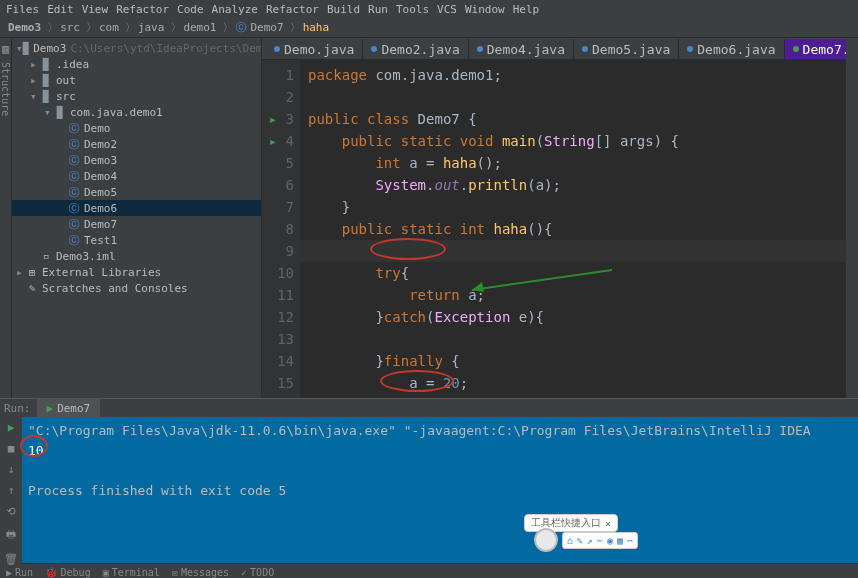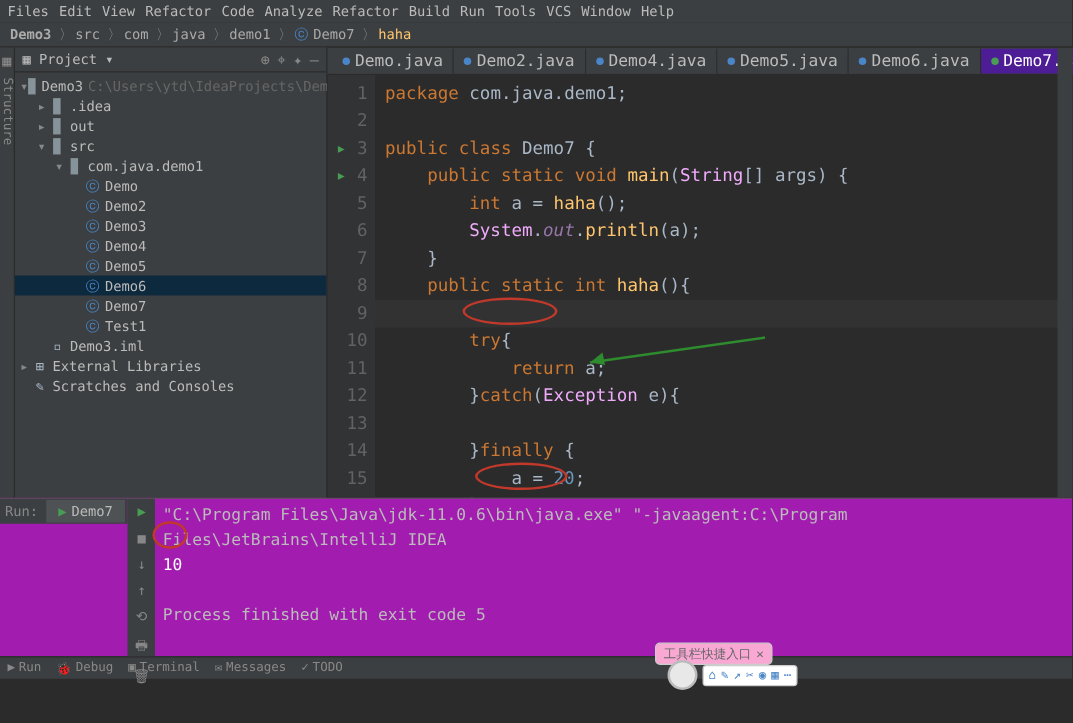--- a/index.html
+++ b/index.html
@@ -37,31 +37,31 @@
 .code .line{white-space:pre;height:22px}
 .hl-line{position:absolute;left:0;right:0;height:22px;background:#323232}
 .kw{color:#cc7832}
 .cls{color:#f0abfc}
 .mth{color:#ffc66d}
 .num{color:#6897bb}
 .fld{color:#9876aa;font-style:italic}
 .circle{position:absolute;border:2px solid #c0392b;border-radius:50%}
 .annotation{position:absolute;color:#ffcc00;font-size:17px;font-weight:bold;line-height:24px}
 .arrow-svg{position:absolute}
-.console-area{height:127px;background:#a21caf;display:flex;flex-direction:row;border-top:1px solid #555}
+.console-area{height:165px;background:#0369a1;display:flex;flex-direction:column;border-top:1px solid #555}
 .console-tabs{height:20px;background:#3c3f41;display:flex;align-items:center;padding-left:4px;font-size:11px}
 .ctab{padding:0 10px;color:#bbb;background:#4e5254;height:18px;display:flex;align-items:center;margin-right:2px}
 .console-body{flex:1;display:flex}
 .console-gutter{width:22px;background:#3c3f41;display:flex;flex-direction:column;align-items:center;padding-top:4px;gap:8px}
 .console-gutter span{color:#888;font-size:11px}
 .console-text{flex:1;padding:4px 6px;font-family:Consolas,monospace;font-size:13px;color:#bbb;position:relative;line-height:20px}
 .console-text .out{display:block}
 .statusbar{height:18px;background:#3c3f41;display:flex;align-items:center;padding:0 6px;font-size:10px;color:#888;border-top:1px solid #2b2b2b}
 .statusbar .sb-item{margin-right:12px;display:flex;align-items:center;gap:3px}
-.floating-tool{position:absolute;bottom:46px;right:240px;background:#f9a8d4;border:1px solid #ccc;border-radius:4px;padding:1px 6px;font-size:10px;color:#666;display:flex;align-items:center;gap:4px}
+.floating-tool{position:absolute;bottom:46px;right:240px;background:#ffffff;border:1px solid #ccc;border-radius:4px;padding:1px 6px;font-size:10px;color:#666;display:flex;align-items:center;gap:4px}
 .floating-icons{position:absolute;bottom:26px;right:220px;display:flex;align-items:center;gap:4px}
 .floating-icons .bubble{width:24px;height:24px;border-radius:50%;background:#e8e8e8;border:2px solid #bbb}
 .floating-icons .ibar{background:#fff;border:1px solid #ccc;padding:2px 4px;border-radius:3px;display:flex;gap:4px;font-size:10px;color:#4a86c7}
 .right-strip{position:absolute;right:0;top:38px;width:12px;height:360px;background:#3c3f41}
 </style>
 </head>
 <body>
 
 <div class="menubar">
   <span>Files</span>
@@ -96,29 +96,20 @@
     <span class="method">haha</span>
 </div>
 
 <div class="main">
   <div class="left-gutter">
     <span style="color:#888">▦</span>
     <span class="vlabel">Structure</span>
   </div>
 
   <div class="project-panel">
-    <div class="panel-header">
-      <span class="title">▦ <span>Project</span> ▾</span>
-      <span class="actions">
-        <span>⊕</span>
-        <span>⌖</span>
-        <span>✦</span>
-        <span>—</span>
-      </span>
-    </div>
     <div class="tree" id="tree">
         <div class="tree-row" style="padding-left: 4px;">
           <span class="arrow">▾</span>
           <span class="ico folder">▉</span>
           <span class="lbl">Demo3</span> 
           <span style="color:#666;margin-left:4px">C:\Users\ytd\IdeaProjects\Demo3</span>
         </div>
         <div class="tree-row" style="padding-left: 18px;">
           <span class="arrow">▸</span>
           <span class="ico folder">▉</span>

